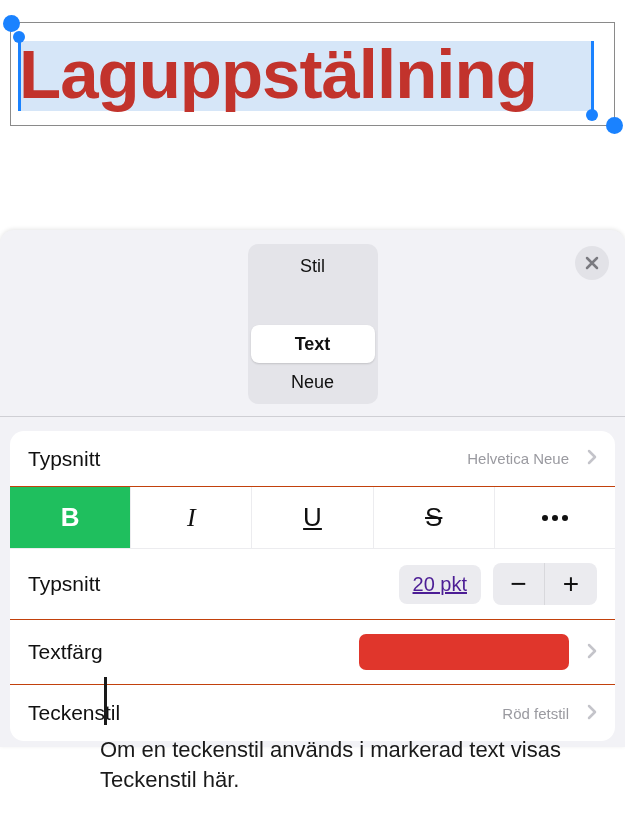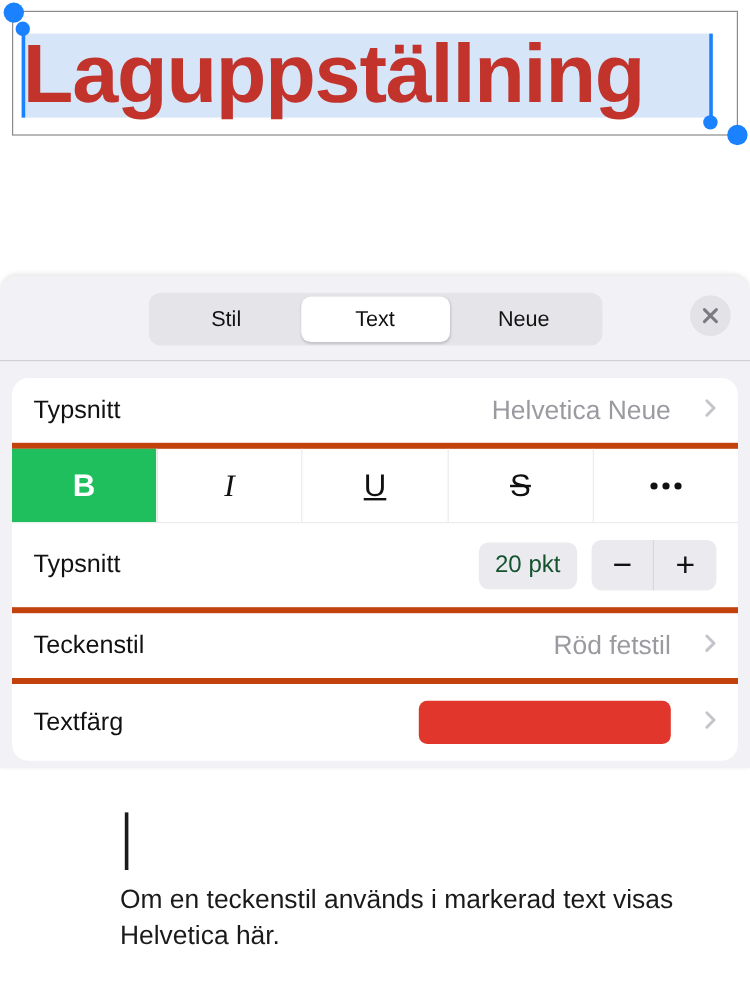--- a/index.html
+++ b/index.html
@@ -4,21 +4,21 @@
 <style>
   * { box-sizing: border-box; margin: 0; padding: 0; }
   body {
     width: 625px;
     height: 827px;
     font-family: -apple-system, "Helvetica Neue", Helvetica, Arial, sans-serif;
     background: #fff;
     position: relative;
   }
   .textbox-wrap {
-    padding: 9px 10px 0 10px;
+    padding: 22px 10px 0 10px;
   }
   .textbox {
     position: relative;
     border: 1.5px solid #8a8a8a;
     height: 104px;
     display: flex;
     align-items: center;
     padding-left: 8px;
   }
   .textbox .selection {
@@ -86,35 +86,37 @@
     padding: 14px 10px 12px 10px;
     border-bottom: 1px solid #cfcfd4;
     position: relative;
   }
   .seg {
     display: flex;
     background: #e4e4e9;
     border-radius: 10px;
     padding: 3px;
     gap: 0;
+    flex-direction: column;
   }
   .seg-item {
     width: 124px;
     height: 38px;
     display: flex;
     align-items: center;
     justify-content: center;
     font-size: 18px;
     color: #111;
     border-radius: 8px;
   }
   .seg-item.active {
     background: #fff;
-    font-weight: 400;
+    font-weight: 700;
     box-shadow: 0 1px 2px rgba(0,0,0,0.15);
+    margin-top: 40px;
   }
   .close-btn {
     position: absolute;
     right: 16px;
     top: 16px;
     width: 34px;
     height: 34px;
     border-radius: 50%;
     background: #e2e2e7;
     display: flex;
@@ -129,26 +131,26 @@
     background: #fff;
     border-radius: 14px;
     overflow: hidden;
   }
   .row {
     display: flex;
     align-items: center;
     justify-content: space-between;
     padding: 14px 18px;
     min-height: 56px;
-    border-bottom: 5px solid #c2410c;
+    border-bottom: 1px solid #c2410c;
     font-size: 21px;
   }
   .row:last-child { border-bottom: none; }
   .row .label { color: #111; }
-  .row .value { color: #9a9aa0; font-size: 22px; display: flex; align-items: center; gap: 24px; }
+  .row .value { color: #9a9aa0; font-size: 15px; display: flex; align-items: center; gap: 14px; }
   .chevron {
     color: #c4c4ca;
     font-size: 20px;
     margin-left: 4px;
   }
   .style-row {
     display: flex;
     align-items: stretch;
     border-bottom: 1px solid #ececef;
     padding: 0;
@@ -177,21 +179,22 @@
   .size-controls {
     display: flex;
     align-items: center;
     gap: 12px;
   }
   .size-box {
     background: #ebebef;
     border-radius: 8px;
     padding: 8px 14px;
     font-size: 20px;
-    color: #14532d;
+    color: #4c1d95;
+    text-decoration: underline;
   }
   .stepper {
     display: flex;
     background: #ebebef;
     border-radius: 8px;
     overflow: hidden;
   }
   .stepper .step {
     width: 52px;
     height: 42px;
@@ -291,39 +294,39 @@
       <div class="size-controls">
         <div class="size-box">20 pkt</div>
         <div class="stepper">
           <div class="step">−</div>
           <div class="step">+</div>
         </div>
       </div>
     </div>
 
     <div class="row">
+      <span class="label">Textfärg</span>
+      <span class="value">
+        <div class="color-swatch"></div>
+        <span class="chevron">
+          <svg width="10" height="16" viewBox="0 0 10 16">
+              <path d="M2 2 L8 8 L2 14" stroke="#c4c4ca" stroke-width="2.5" fill="none" stroke-linecap="round" stroke-linejoin="round"></path>
+            </svg>
+        </span>
+      </span>
+    </div>
+
+    <div class="row">
       <span class="label">Teckenstil</span>
       <span class="value">
         <span>Röd fetstil</span>
         <span class="chevron">
           <svg width="10" height="16" viewBox="0 0 10 16">
               <path d="M2 2 L8 8 L2 14" stroke="#c4c4ca" stroke-width="2.5" fill="none" stroke-linecap="round" stroke-linejoin="round"></path>
             </svg>
         </span>
       </span>
     </div>
-
-    <div class="row">
-      <span class="label">Textfärg</span>
-      <span class="value">
-        <div class="color-swatch"></div>
-        <span class="chevron">
-          <svg width="10" height="16" viewBox="0 0 10 16">
-              <path d="M2 2 L8 8 L2 14" stroke="#c4c4ca" stroke-width="2.5" fill="none" stroke-linecap="round" stroke-linejoin="round"></path>
-            </svg>
-        </span>
-      </span>
-    </div>
   </div>
 </div>
 
 <div class="callout"></div>
-<div class="callout-text">Om en teckenstil används i markerad text visas Helvetica här.</div>
+<div class="callout-text">Om en teckenstil används i markerad text visas Teckenstil här.</div>
 
 </body></html>

